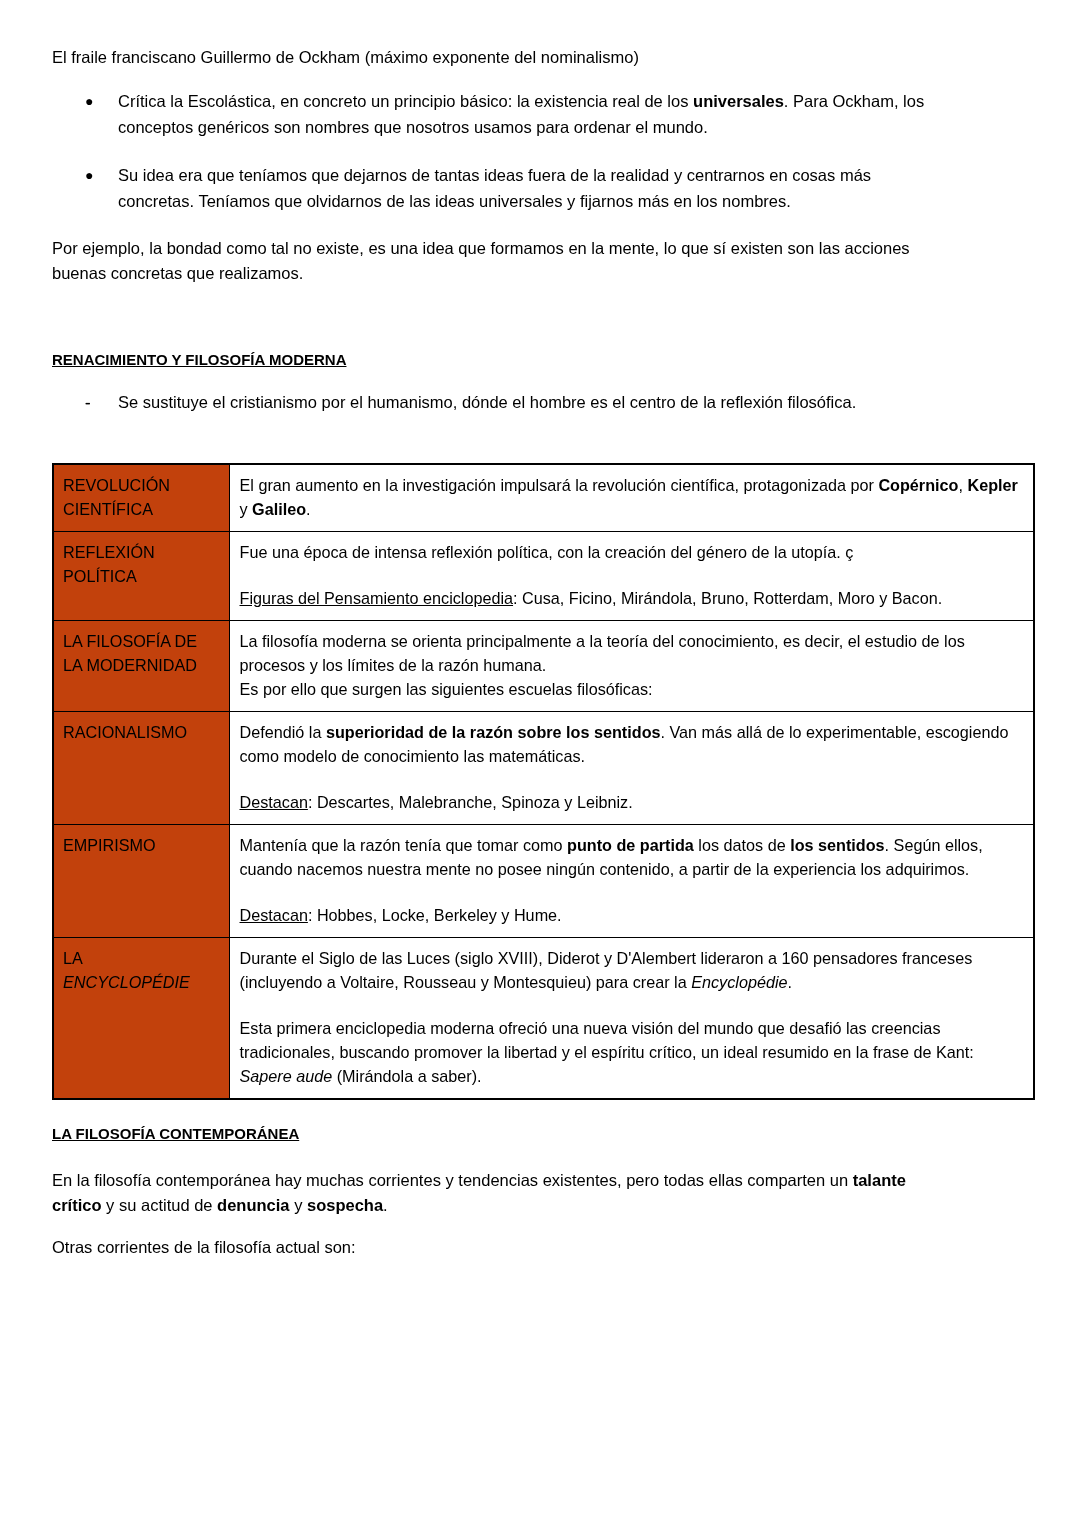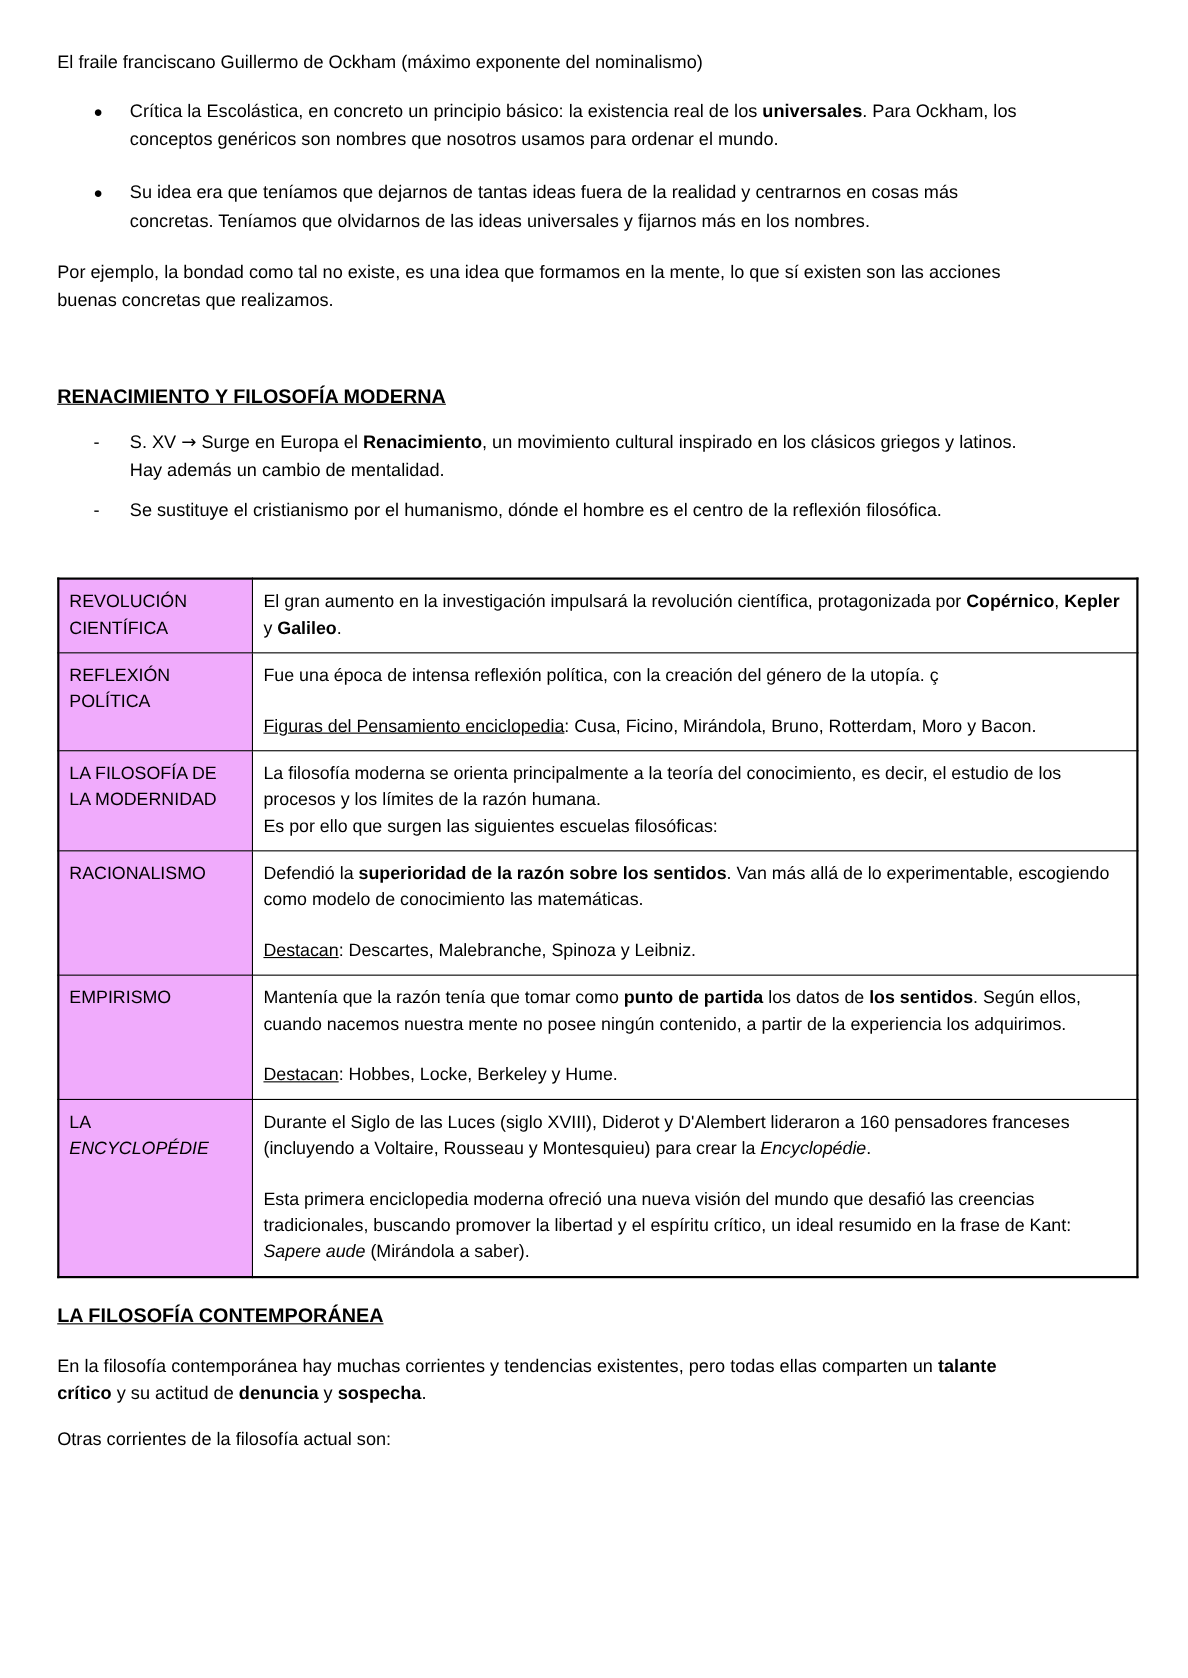--- a/index.html
+++ b/index.html
@@ -48,21 +48,21 @@
     top: 0;
     width: 20px;
     text-align: left;
   }
   .list.bullets li .marker { font-size: 14px; line-height: 26px; }
   .list.dashes { margin-top: 17px; }
   .list.dashes li { margin-bottom: 10px; }
   .list.dashes li .marker { font-size: 16.5px; line-height: 26px; }
 
   h2.heading {
-    font-size: 18px;
+    font-size: 15px;
     line-height: 24px;
     font-weight: bold;
     text-decoration: underline;
     margin: 0;
     padding: 0;
   }
 
   .spacer-lg { height: 62px; }
   .spacer-md { height: 38px; }
   .spacer-sm { height: 22px; }
@@ -77,21 +77,21 @@
   table.matrix col.c1 { width: 176px; }
   table.matrix col.c2 { width: 805px; }
   table.matrix td {
     border: 1.5px solid #000;
     vertical-align: top;
     font-size: 16.2px;
     line-height: 24px;
     padding: 8px 10px 10px 10px;
   }
   table.matrix td.label {
-    background: #f0abfc;
+    background: #c2410c;
     padding-left: 9px;
   }
   table.matrix td.body p { margin: 0; }
   table.matrix td.body p.gap { margin-top: 22px; }
   i { }
   b { font-weight: bold; }
   u { text-decoration: underline; }
   .arrow { font-family: "DejaVu Sans", sans-serif; }
 </style>
 </head>
@@ -115,21 +115,20 @@
   <div class="spacer-sm"></div>
   <p class="para">Por ejemplo, la bondad como tal no existe, es una idea que formamos en la mente, lo que sí existen son las acciones buenas concretas que realizamos.</p>
 
   <div class="spacer-lg"></div>
 
   <h2 class="heading">RENACIMIENTO Y FILOSOFÍA MODERNA</h2>
 
   <ul class="list dashes">
     <li>
       <span class="marker">-</span>
-      <span><span>S. XV </span><span class="arrow">→</span><span> Surge en Europa el </span><b>Renacimiento</b><span>, un movimiento cultural inspirado en los clásicos griegos y latinos. Hay además un cambio de mentalidad.</span></span>
     </li>
     <li>
       <span class="marker">-</span>
       <span>Se sustituye el cristianismo por el humanismo, dónde el hombre es el centro de la reflexión filosófica.</span>
     </li>
   </ul>
 
   <div class="spacer-md"></div>
 
   <table class="matrix">

